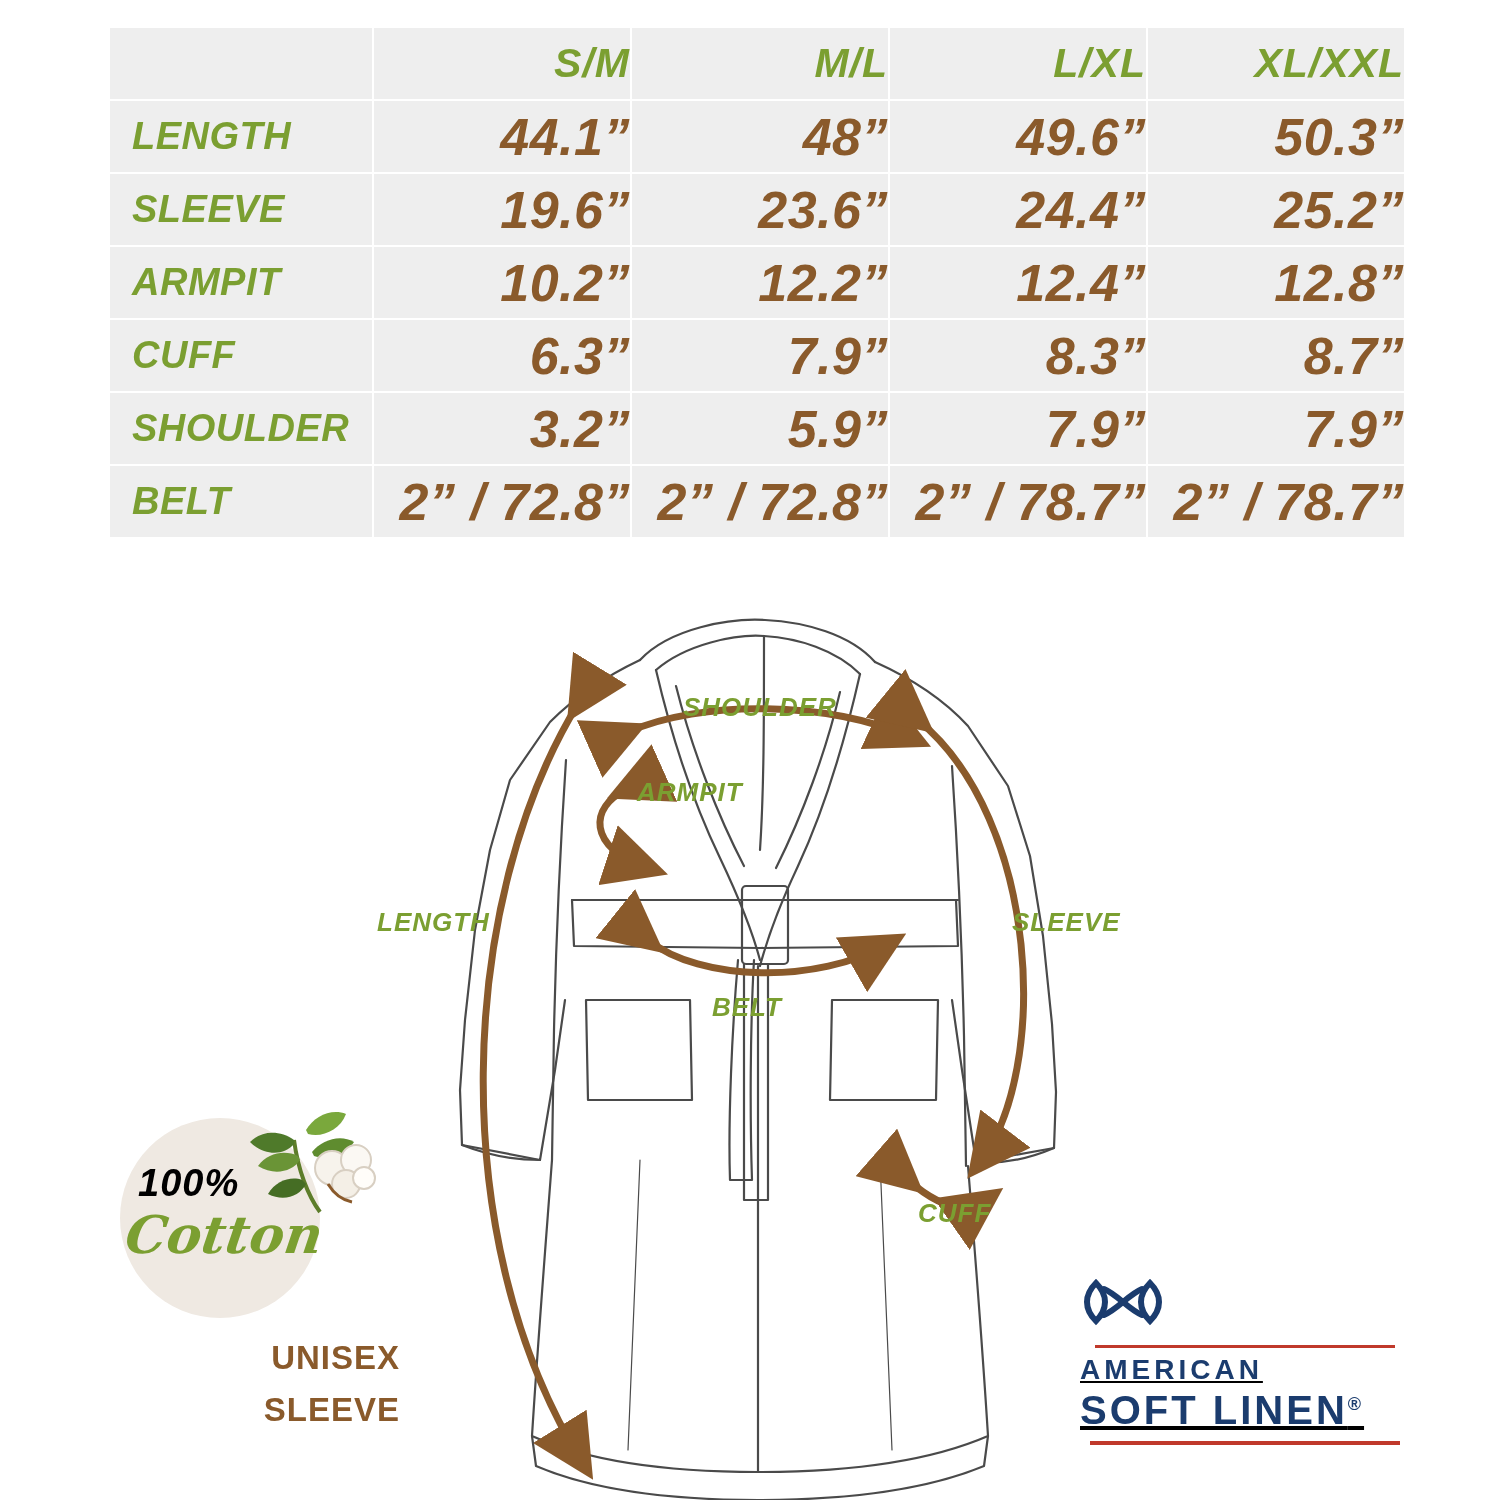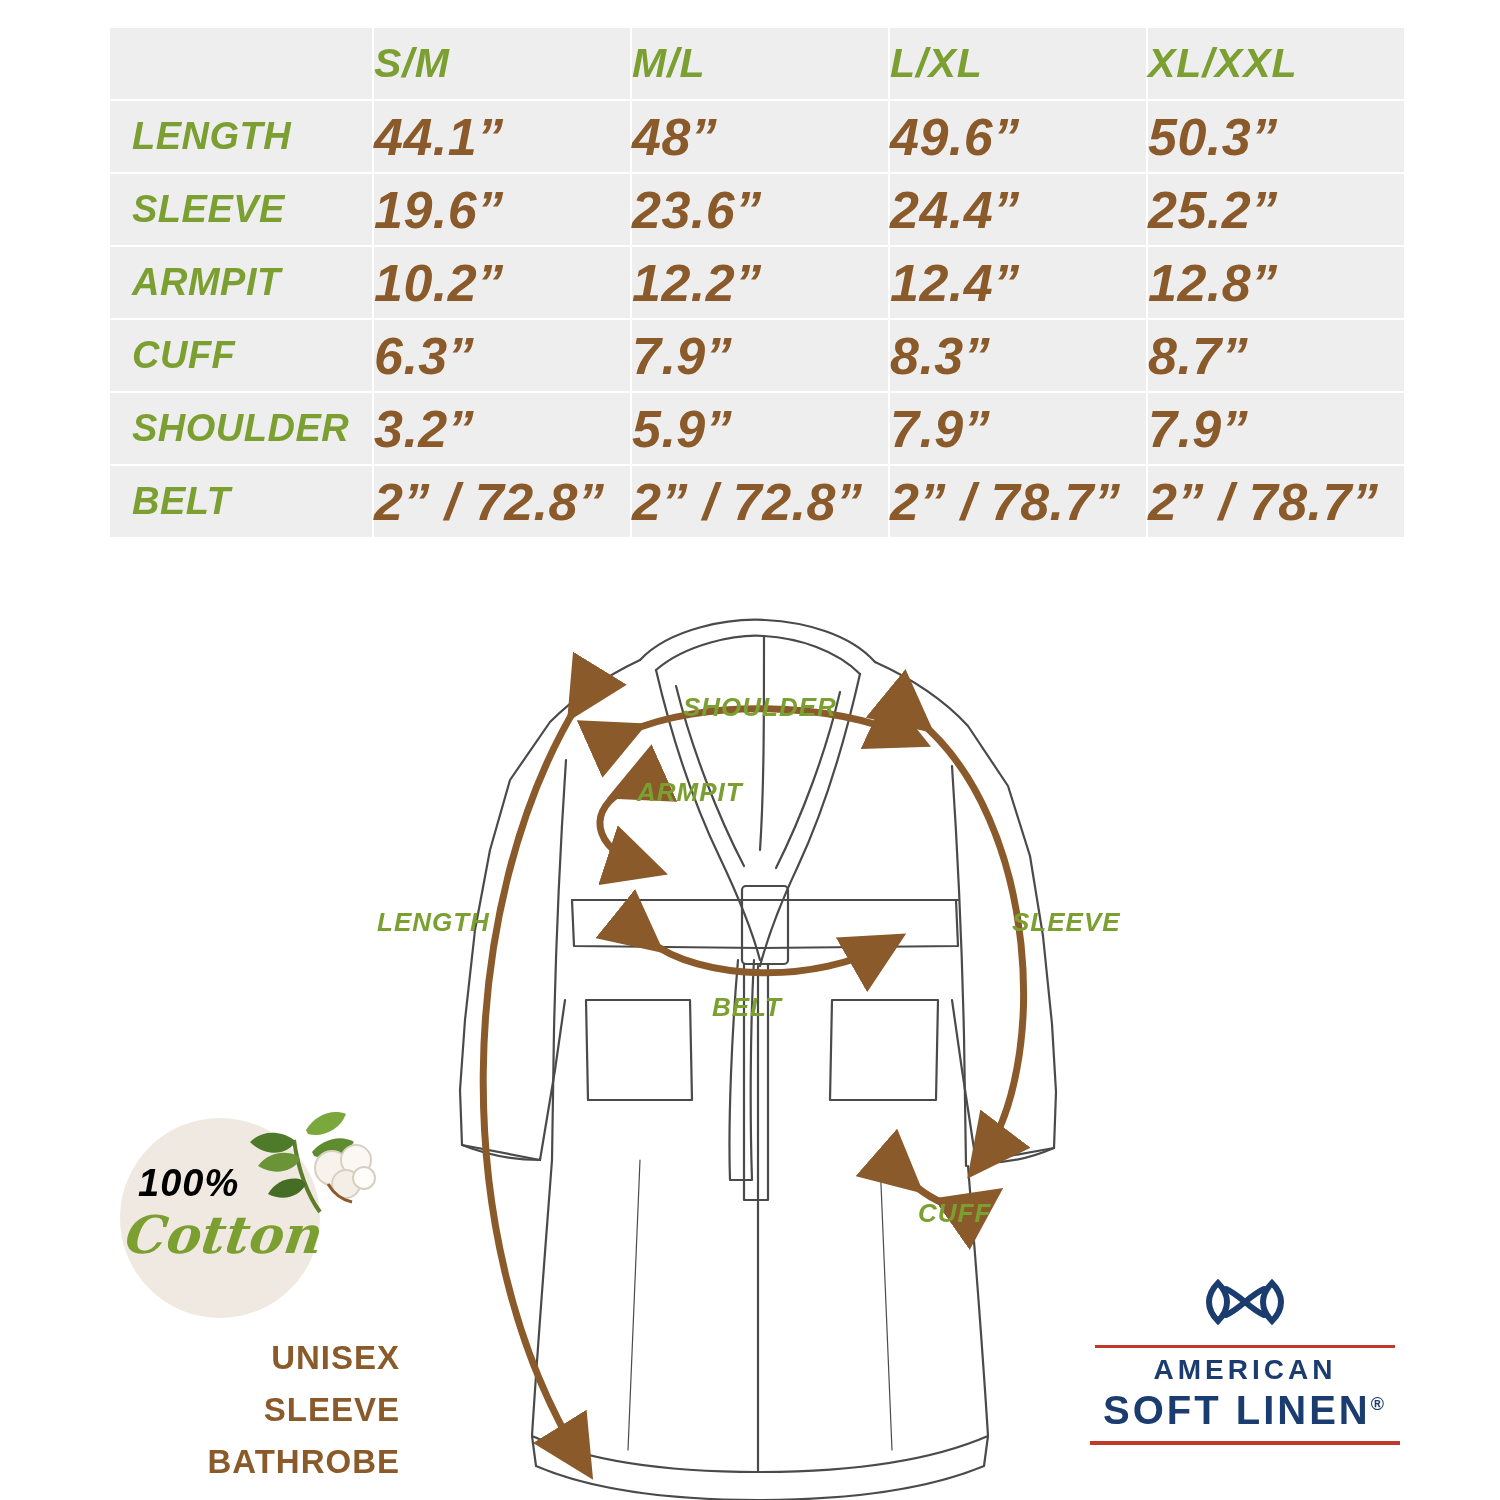--- a/index.html
+++ b/index.html
@@ -20,21 +20,21 @@
     position: absolute;
     left: 108px;
     top: 26px;
     width: 1285px;
     border-collapse: collapse;
     table-layout: fixed;
   }
   .size-table td, .size-table th {
     border: 2px solid #ffffff;
     background: #eeeeee;
-    text-align: left;
+    text-align: right;
     vertical-align: middle;
     padding: 0;
     height: 71px;
     font-weight: bold;
     font-style: italic;
   }
   .size-table th.corner {
     background: #eeeeee;
   }
   .hdr-size {
@@ -133,21 +133,21 @@
     line-height: 52px;
     letter-spacing: 1px;
   }
 
   
   .brand {
     position: absolute;
     right: 90px;
     bottom: 55px;
     width: 330px;
-    text-align: center;
+    text-decoration: underline;
   }
   .brand-mark { margin-bottom: 4px; }
   .brand-rule {
     height: 3px;
     background: #c0392b;
     margin: 4px auto 6px auto;
     width: 300px;
   }
   .brand-line1 {
     color: #1b3c6e;
@@ -321,21 +321,20 @@
       <circle cx="118" cy="84" r="14" fill="#f4efe6" stroke="#d8cfc2" stroke-width="2"></circle>
       <circle cx="136" cy="78" r="11" fill="#fffdf9" stroke="#d8cfc2" stroke-width="2"></circle>
       <path d="M100 84 C106 94 114 100 124 102" stroke="#8a5a2b" stroke-width="3" fill="none"></path>
     </g>
   </svg>
   <div class="cotton-100">100%</div>
   <div class="cotton-word">Cotton</div>
   <div class="cotton-text">
     <div>UNISEX</div>
     <div>SLEEVE</div>
-    <div>BATHROBE</div>
   </div>
 </div>
 
 <div class="brand">
   <svg class="brand-mark" width="86" height="62" viewBox="0 0 86 62">
     <g fill="none" stroke="#1b3c6e" stroke-width="6" stroke-linecap="round">
       <path d="M16 12 C4 24 4 38 16 50 C28 38 28 24 16 12 Z"></path>
       <path d="M70 12 C82 24 82 38 70 50 C58 38 58 24 70 12 Z"></path>
       <path d="M24 18 C38 24 48 38 62 44"></path>
       <path d="M62 18 C48 24 38 38 24 44"></path>

